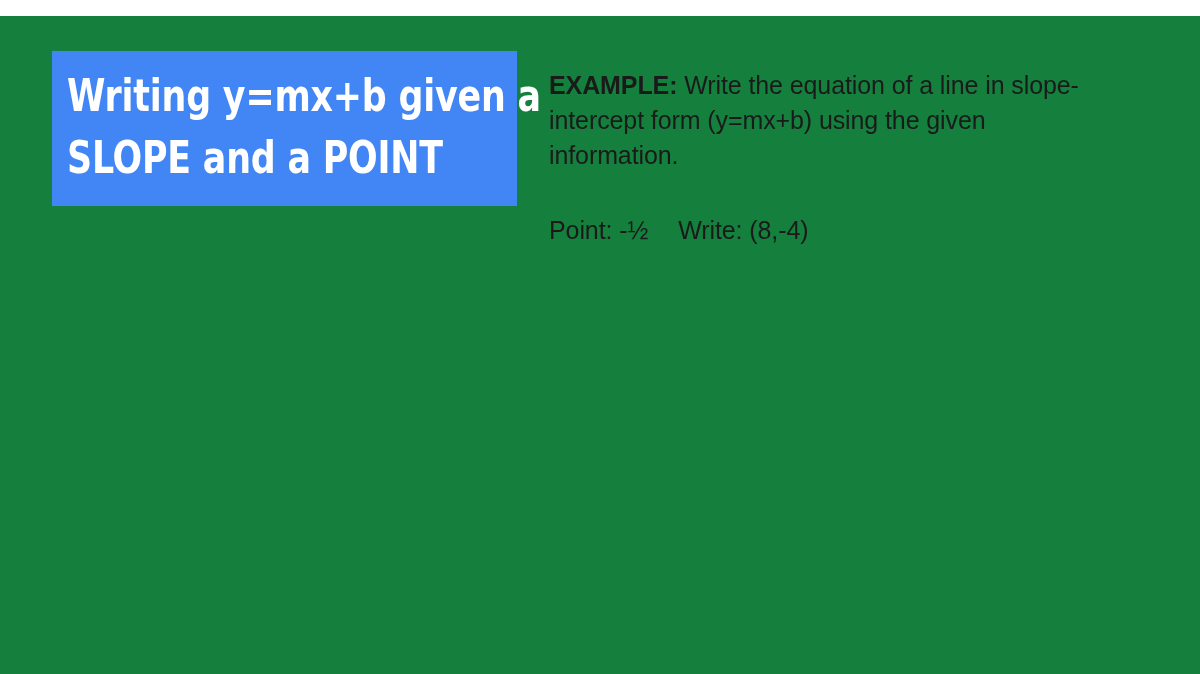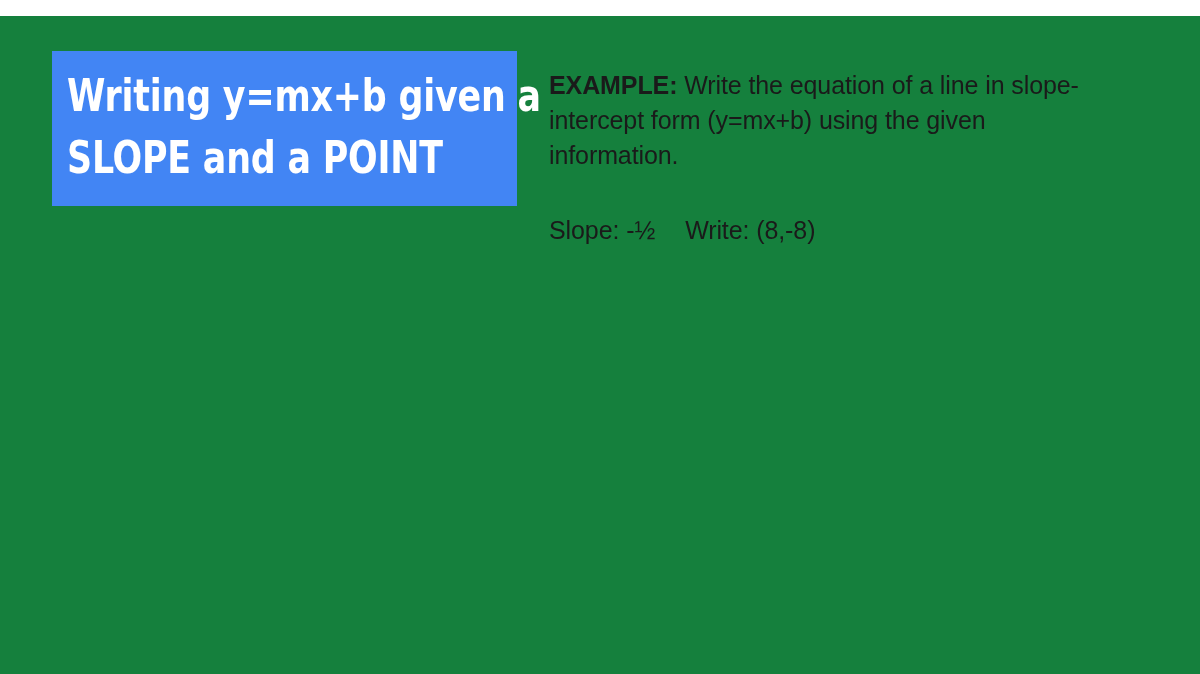--- a/index.html
+++ b/index.html
@@ -95,15 +95,15 @@
 
   <div id="title-banner">
     <span class="title-line">Writing y=mx+b given a</span>
     <span class="title-line">SLOPE and a POINT</span>
   </div>
 
   <div id="example-block">
     <p id="example-paragraph"><span class="label-strong">EXAMPLE:</span><span> Write the equation of a line in slope-intercept form (y=mx+b) using the given information.</span></p>
   </div>
 
-  <p id="givens-line"><span>Slope:</span><span> </span><span>-½</span><span class="given-gap"></span><span>Write:</span><span> </span><span>(8,-8)</span></p>
+  <p id="givens-line"><span>Point:</span><span> </span><span>-½</span><span class="given-gap"></span><span>Write:</span><span> </span><span>(8,-4)</span></p>
 
 </div>
 
 </body></html>

